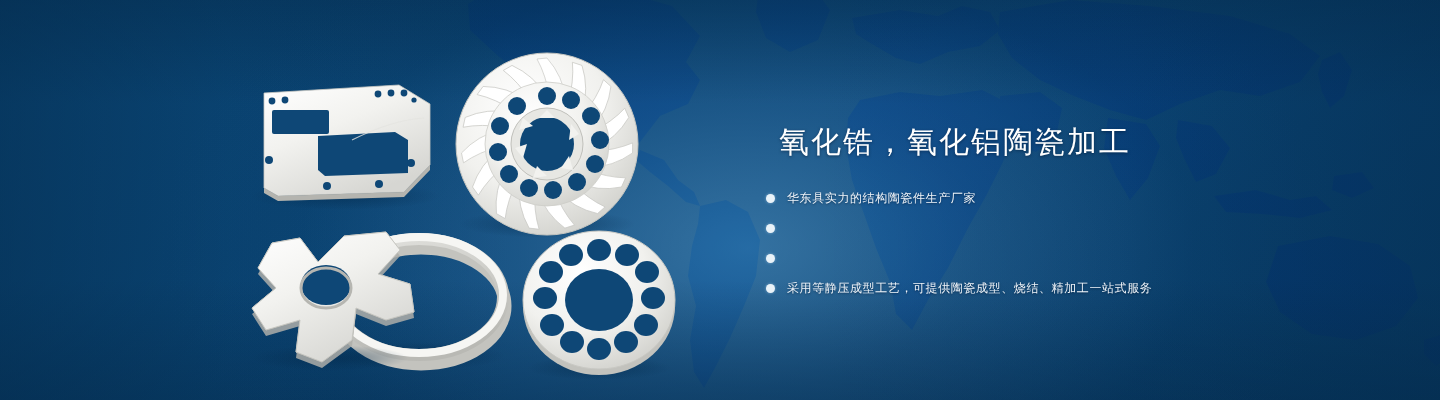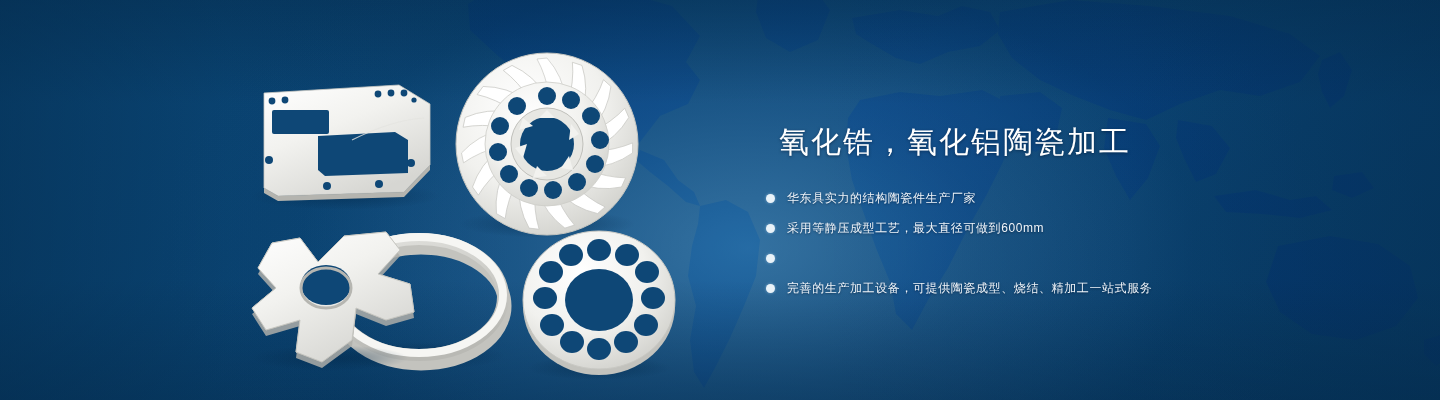--- a/index.html
+++ b/index.html
@@ -325,25 +325,24 @@
   <div class="copy">
     <h1 class="headline">氧化锆，氧化铝陶瓷加工</h1>
 
     <ul class="features">
       <li class="feature">
         <span class="bullet"></span>
         <span class="feature-text">华东具实力的结构陶瓷件生产厂家</span>
       </li>
       <li class="feature">
         <span class="bullet"></span>
-        <span class="feature-text">采用等静压成型工艺，最大直径可做到600mm</span>
       </li>
       <li class="feature">
         <span class="bullet"></span>
       </li>
       <li class="feature">
         <span class="bullet"></span>
-        <span class="feature-text">完善的生产加工设备，可提供陶瓷成型、烧结、精加工一站式服务</span>
+        <span class="feature-text">采用等静压成型工艺，可提供陶瓷成型、烧结、精加工一站式服务</span>
       </li>
     </ul>
   </div>
 
 </div>
 
 </body></html>

